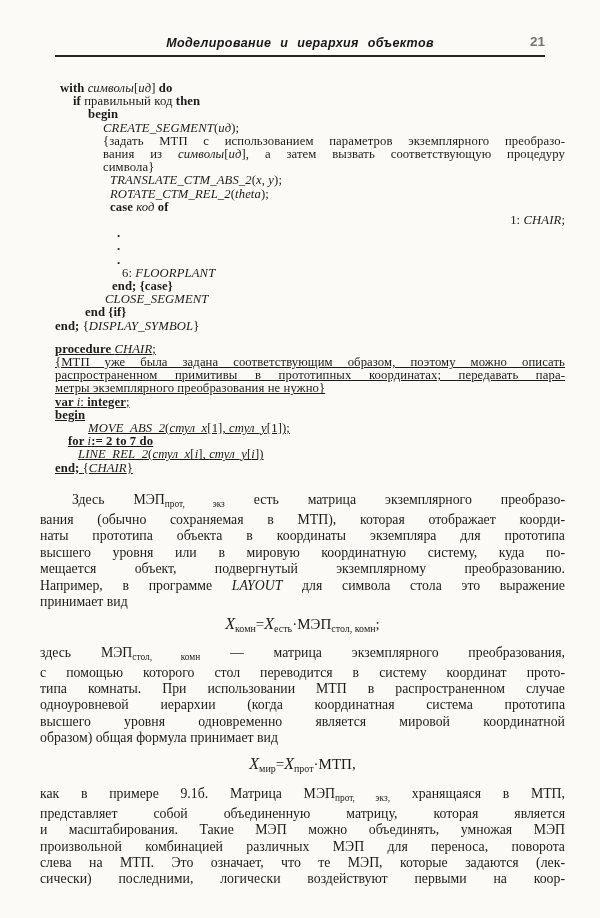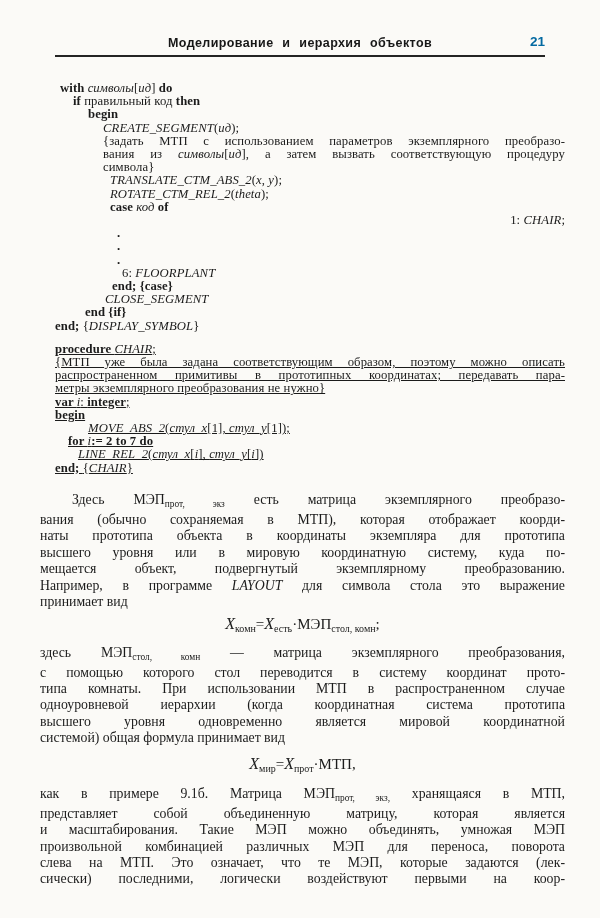--- a/index.html
+++ b/index.html
@@ -20,25 +20,26 @@
     border-bottom:2.5px solid #242424;
   }
   .running-title{
     text-align:center;
     font-family:"Liberation Sans", sans-serif;
     font-weight:bold;
     font-size:12.5px;
     letter-spacing:.4px;
     word-spacing:5px;
     color:#171717;
+    font-style:italic;
   }
   .page-number{
     position:absolute;right:0;top:-2px;
     font-family:"Liberation Sans", sans-serif;
-    font-weight:bold;font-size:13.5px;color:#0369a1;
+    font-weight:bold;font-size:13.5px;color:#737373;
   }
 
   
   .code{
     margin:25px 35px 0 55px;
     font-size:12.7px;
     line-height:13.2px;
     letter-spacing:.1px;
   }
   .code-chair{margin-top:10px;text-decoration:underline;}
@@ -128,21 +129,21 @@
         <div class="line just"><span class="s-pl">Например, в программе </span><span class="s-it">LAYOUT</span><span class="s-pl"> для символа стола это выражение</span></div>
         <div class="line"><span class="s-pl">принимает вид</span></div>
       </div>
     <div class="formula"><span class="s-fx">X</span><span class="s-fsub">комн</span><span class="s-fpl">=</span><span class="s-fx">X</span><span class="s-fsub">есть</span><span class="s-fpl">·МЭП</span><span class="s-fsub">стол, комн</span><span class="s-fpl">;</span></div>
     <div>
         <div class="line just"><span class="s-pl">здесь МЭП</span><span class="s-sub">стол, комн</span><span class="s-pl"> — матрица экземплярного преобразования,</span></div>
         <div class="line just"><span class="s-pl">с помощью которого стол переводится в систему координат прото-</span></div>
         <div class="line just"><span class="s-pl">типа комнаты. При использовании МТП в распространенном случае</span></div>
         <div class="line just"><span class="s-pl">одноуровневой иерархии (когда координатная система прототипа</span></div>
         <div class="line just"><span class="s-pl">высшего уровня одновременно является мировой координатной</span></div>
-        <div class="line"><span class="s-pl">системой) общая формула принимает вид</span></div>
+        <div class="line"><span class="s-pl">образом) общая формула принимает вид</span></div>
       </div>
     <div class="formula" style="margin:7px 0 7px 0"><span class="s-fx">X</span><span class="s-fsub">мир</span><span class="s-fpl">=</span><span class="s-fx">X</span><span class="s-fsub">прот</span><span class="s-fpl">·МТП,</span></div>
     <div>
         <div class="line just"><span class="s-pl">как в примере 9.1б. Матрица МЭП</span><span class="s-sub">прот, экз,</span><span class="s-pl"> хранящаяся в МТП,</span></div>
         <div class="line just"><span class="s-pl">представляет собой объединенную матрицу, которая является</span></div>
         <div class="line just"><span class="s-pl">и масштабирования. Такие МЭП можно объединять, умножая МЭП</span></div>
         <div class="line just"><span class="s-pl">произвольной комбинацией различных МЭП для переноса, поворота</span></div>
         <div class="line just"><span class="s-pl">слева на МТП. Это означает, что те МЭП, которые задаются (лек-</span></div>
         <div class="line just"><span class="s-pl">сически) последними, логически воздействуют первыми на коор-</span></div>
       </div>

